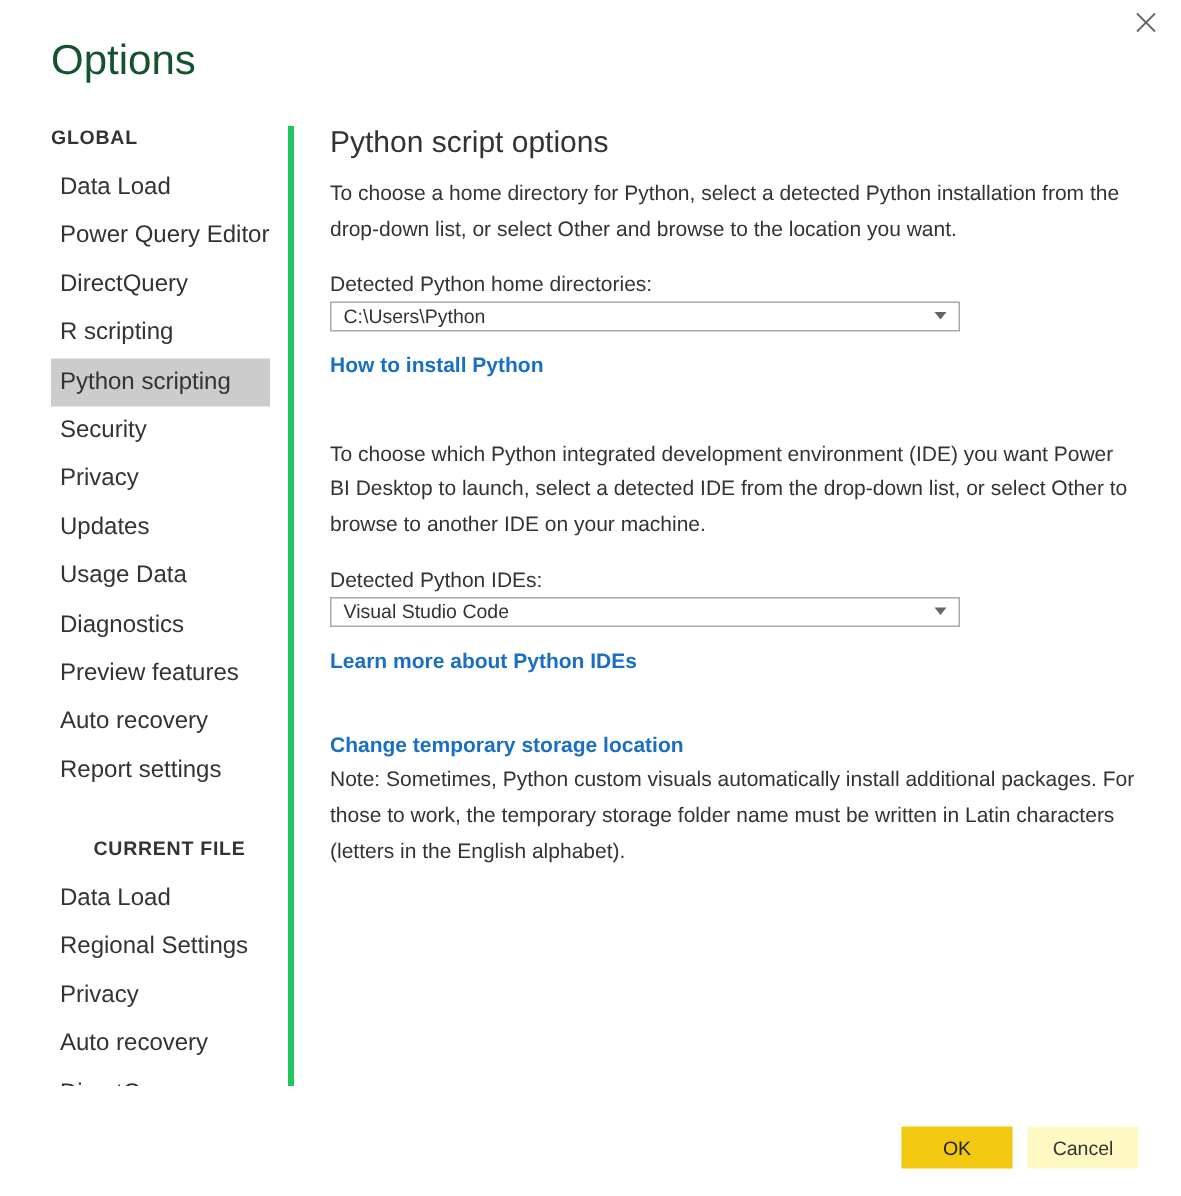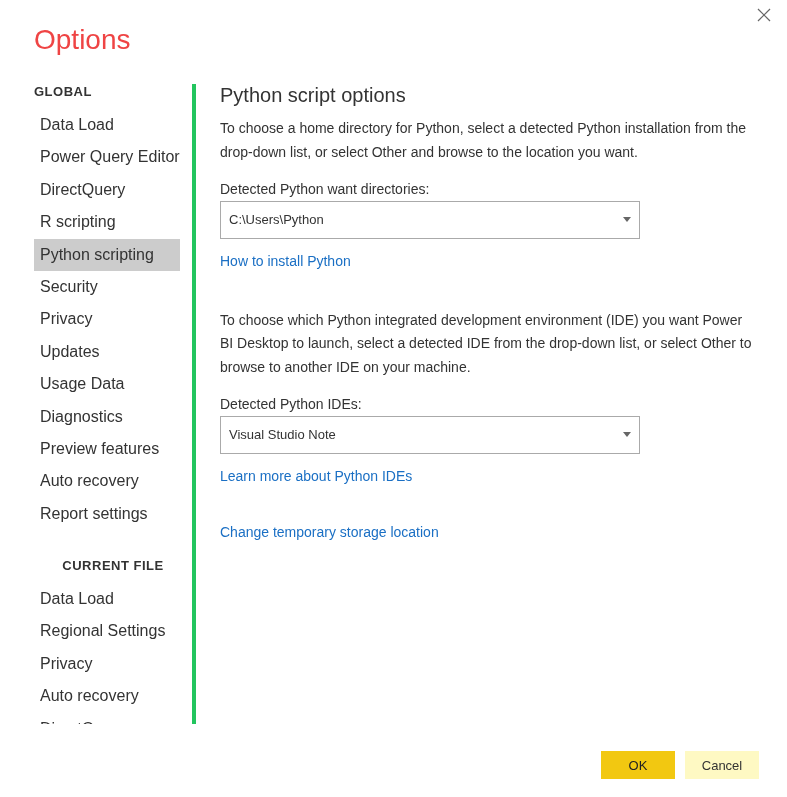--- a/index.html
+++ b/index.html
@@ -18,21 +18,21 @@
     right: 10px;
     width: 20px;
     height: 20px;
     cursor: pointer;
     color: #666;
   }
   .close-x svg { width: 14px; height: 14px; }
   .title {
     font-size: 28px;
     font-weight: 300;
-    color: #ef4444;
+    color: #14532d;
     padding: 24px 0 0 34px;
   }
   .content-row {
     display: flex;
     margin-top: 28px;
     padding-left: 34px;
     padding-right: 30px;
     height: 640px;
   }
   .sidebar {
@@ -81,21 +81,21 @@
     color: #333;
     margin-bottom: 16px;
   }
   .field-label {
     font-size: 14px;
     color: #333;
     margin-bottom: 4px;
   }
   .dropdown {
     width: 420px;
-    height: 38px;
+    height: 20px;
     border: 1px solid #aaa;
     display: flex;
     align-items: center;
     justify-content: space-between;
     padding: 0 8px;
     margin-bottom: 14px;
     cursor: pointer;
     background: #fff;
   }
   .dropdown .dd-text { font-size: 13px; color: #333; }
@@ -104,20 +104,21 @@
     border-left: 4px solid transparent;
     border-right: 4px solid transparent;
     border-top: 5px solid #666;
   }
   .link {
     color: #1a6fc4;
     font-size: 14px;
     cursor: pointer;
     display: inline-block;
     margin-bottom: 20px;
+    font-weight: bold;
   }
   .gap { height: 20px; }
   .footer {
     position: absolute;
     bottom: 18px;
     right: 28px;
     display: flex;
     gap: 10px;
     justify-content: center;
   }
@@ -173,38 +174,39 @@
       <li class="nav-item">DirectQuery</li>
       <li class="nav-item">Query reduction</li>
 
     </ul>
   </nav>
 
   <section class="main">
     <div class="panel-title">Python script options</div>
     <div class="para">To choose a home directory for Python, select a detected Python installation from the drop-down list, or select Other and browse to the location you want.</div>
 
-    <div class="field-label">Detected Python want directories:</div>
+    <div class="field-label">Detected Python home directories:</div>
     <div class="dropdown">
       <span class="dd-text">C:\Users\Python</span>
       <span class="dd-caret"></span>
     </div>
     <a class="link">How to install Python</a>
 
     <div class="gap"></div>
     <div class="para">To choose which Python integrated development environment (IDE) you want Power BI Desktop to launch, select a detected IDE from the drop-down list, or select Other to browse to another IDE on your machine.</div>
 
     <div class="field-label">Detected Python IDEs:</div>
     <div class="dropdown">
-      <span class="dd-text">Visual Studio Note</span>
+      <span class="dd-text">Visual Studio Code</span>
       <span class="dd-caret"></span>
     </div>
     <a class="link">Learn more about Python IDEs</a>
 
     <div class="gap"></div>
     <a class="link" style="margin-bottom:4px;">Change temporary storage location</a>
+    <div class="para">Note: Sometimes, Python custom visuals automatically install additional packages. For those to work, the temporary storage folder name must be written in Latin characters (letters in the English alphabet).</div>
   </section>
 </div>
 
 <div class="footer">
   <button class="btn btn-primary">OK</button>
   <button class="btn btn-secondary">Cancel</button>
 </div>
 
 </body></html>

